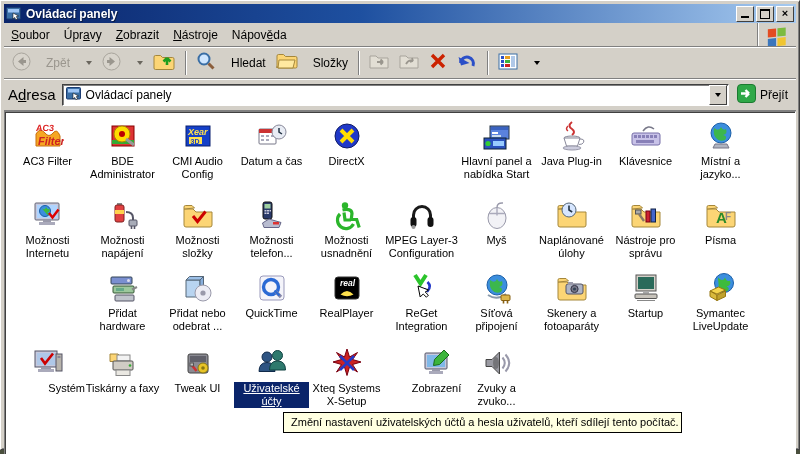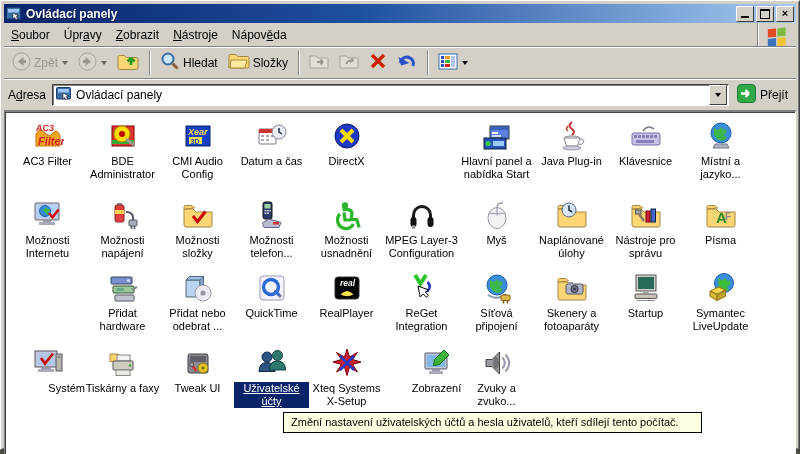--- a/index.html
+++ b/index.html
@@ -47,28 +47,28 @@
   .menu-logo{
     width:38px;display:flex;align-items:center;justify-content:center;
     border-left:1px solid #808080;box-shadow:inset 1px 0 0 #fff;
   }
   
   .toolbar{
     height:31px;display:flex;align-items:center;
     border-bottom:1px solid #808080;box-shadow:0 1px 0 #fff;
     padding:0 4px;gap:2px;
   }
-  .tbtn{display:flex;align-items:center;gap:3px;padding:2px 4px;font-size:12px;color:#000;cursor:default;}
+  .tbtn{display:flex;align-items:center;gap:15px;padding:2px 4px;font-size:12px;color:#000;cursor:default;}
   .tbtn.disabled{color:#9a968e;}
   .chev{width:0;height:0;border-left:3px solid transparent;border-right:3px solid transparent;border-top:4px solid #6a665e;margin-left:1px;}
   .tsep{width:1px;height:24px;background:#808080;box-shadow:1px 0 0 #fff;margin:0 4px;}
   
   .addressbar{height:27px;display:flex;align-items:center;padding:2px 4px;gap:4px;
     border-bottom:1px solid #808080;box-shadow:0 1px 0 #fff;}
-  .addr-label{font-size:12px;color:#000;padding-right:2px;}
+  .addr-label{font-size:15px;color:#000;padding-right:2px;}
   .addr-combo{
     flex:1;height:20px;background:#fff;display:flex;align-items:center;
     border-top:1px solid #404040;border-left:1px solid #404040;
     border-right:1px solid #fff;border-bottom:1px solid #fff;
     box-shadow:inset 1px 1px 0 #808080;
     padding-left:3px;font-size:12px;position:relative;
   }
   .addr-text{margin-left:4px;flex:1;}
   .addr-drop{
     width:16px;height:18px;background:#D4D0C8;align-self:center;
@@ -88,21 +88,21 @@
   }
   .item{position:absolute;width:75px;text-align:center;font-size:11px;line-height:13px;color:#000;cursor:default;}
   .item .ic{display:block;width:32px;height:32px;margin:0 auto 3px auto;}
   .item .lbl{display:inline-block;max-width:74px;}
   .item.selected .ic{filter:brightness(0.68) saturate(1.15);}
   .item.selected .lbl{background:#0A246A;color:#fff;text-decoration:underline;padding:0 1px;}
   
   .tooltip{
     position:absolute;left:283px;top:412px;z-index:20;
     background:#FFFFE1;border:1px solid #000;color:#000;
-    font-size:11px;padding:3px 22px 4px 7px;white-space:nowrap;
+    font-size:11px;padding:3px 2px 4px 7px;white-space:nowrap;
   }
   u{text-decoration:underline;}
 </style>
 </head>
 <body>
 
 <div class="window">
 
   <div class="titlebar">
     <span class="title-icon" id="title-icon"><svg width="16" height="15" viewBox="0 0 16 15">

